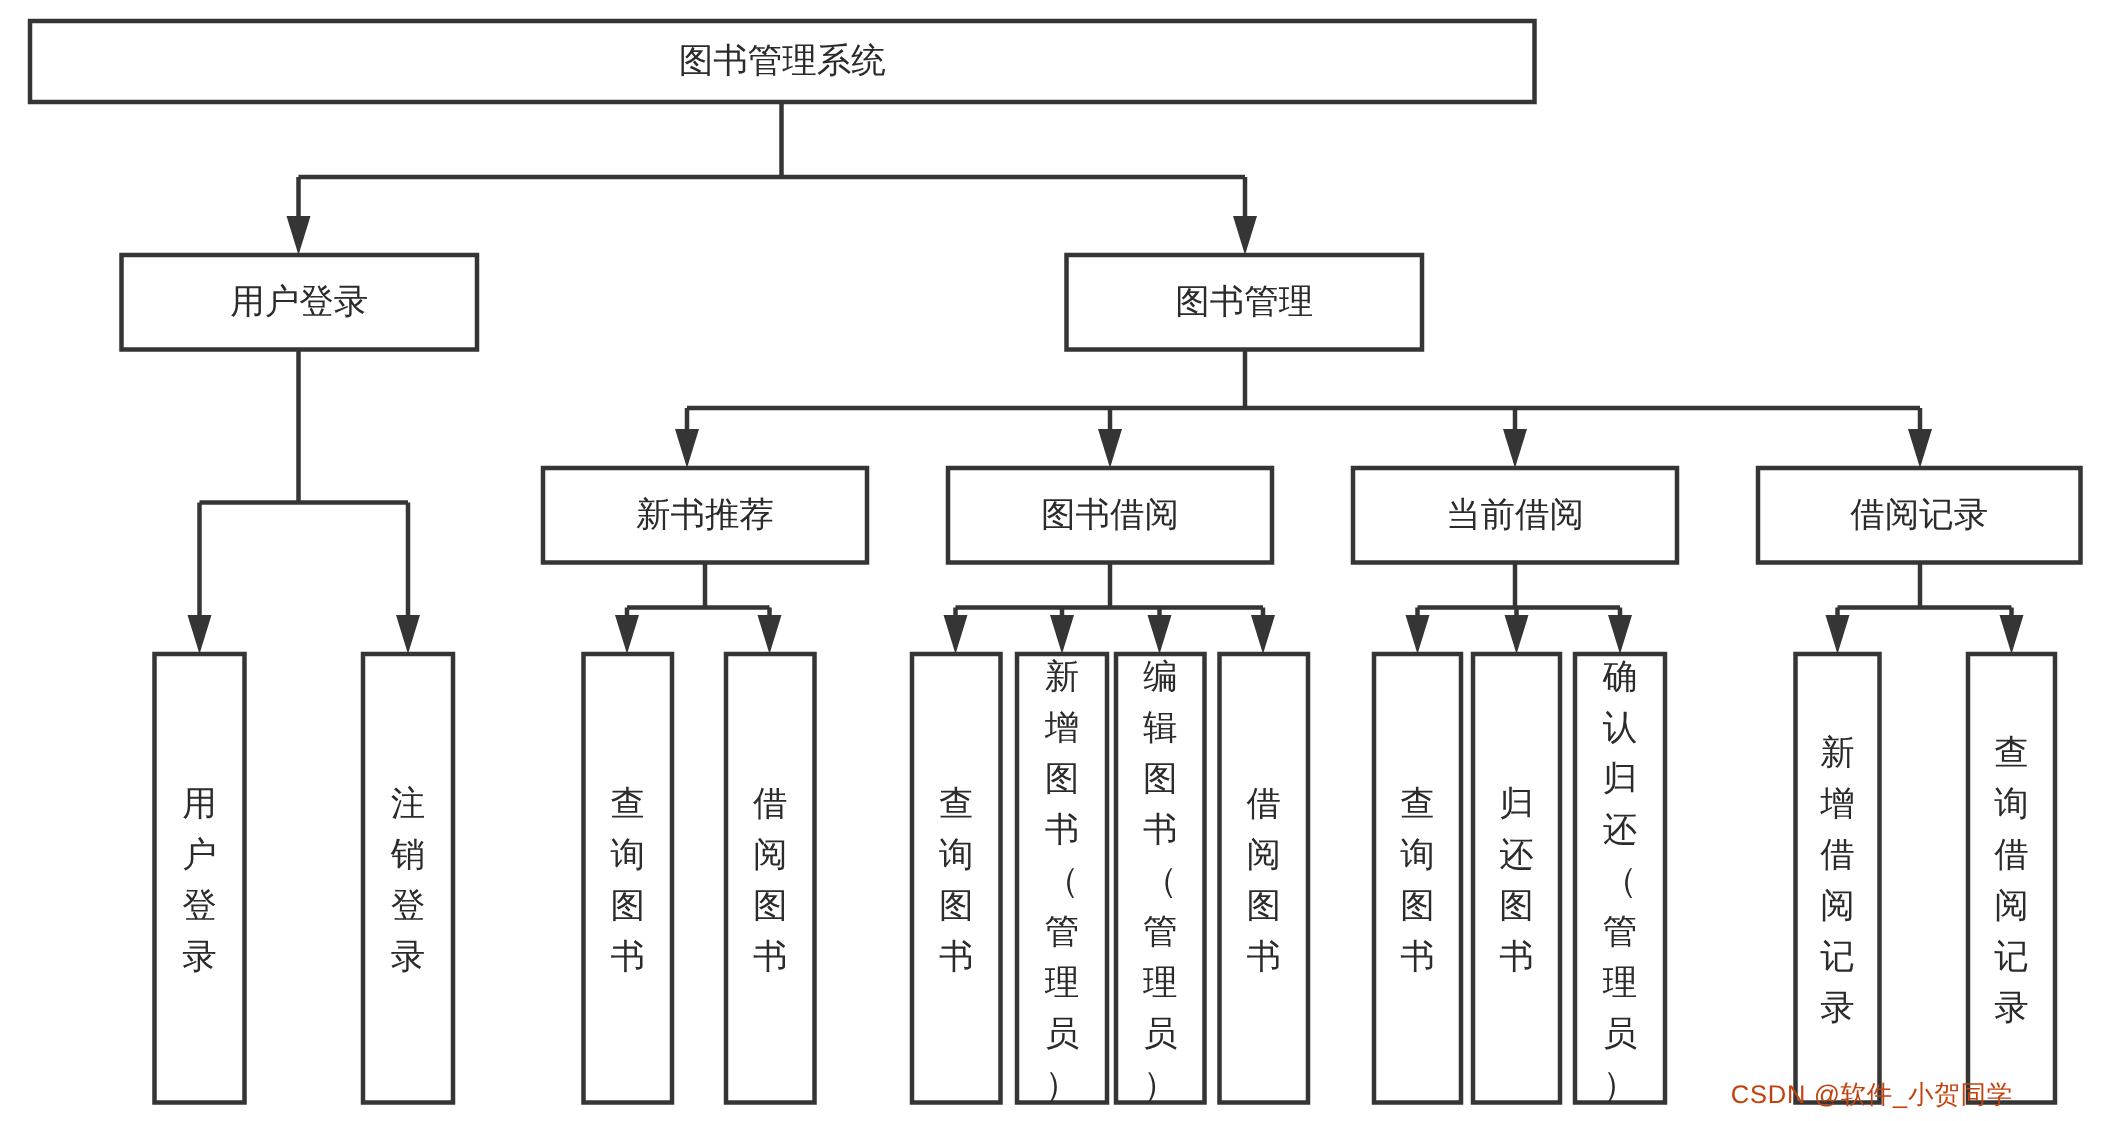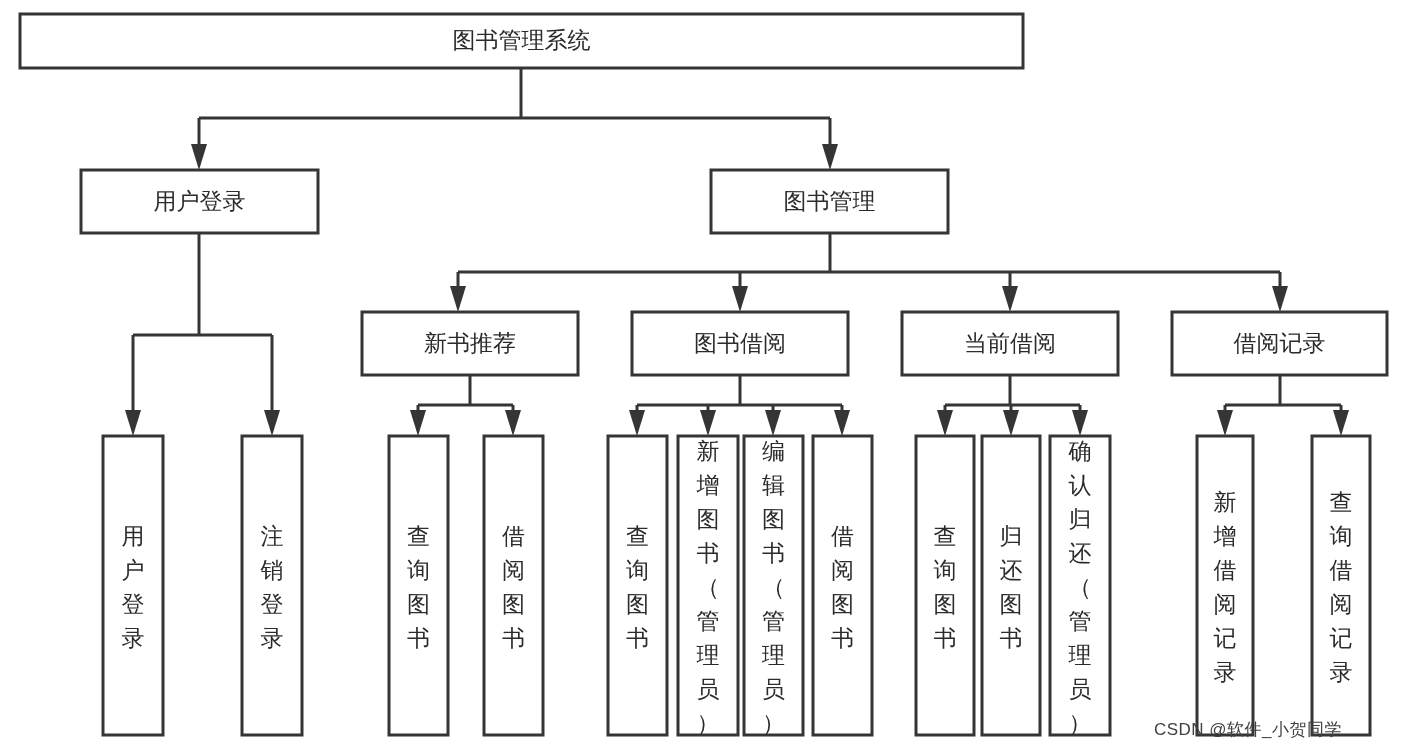--- a/index.html
+++ b/index.html
@@ -54,21 +54,21 @@
     font-size: 23px;
     fill: #2b2b2b;
     text-anchor: middle;
   }
   .watermark {
     position: absolute;
     right: 16px;
     bottom: 6px;
     font-family: "Liberation Sans", "DejaVu Sans", sans-serif;
     font-size: 17px;
-    color: #404040;
+    color: #c2410c;
     letter-spacing: 0.5px;
     white-space: nowrap;
     pointer-events: none;
   }
 </style>
 </head>
 <body>
 
 <div id="diagram-root">
 

